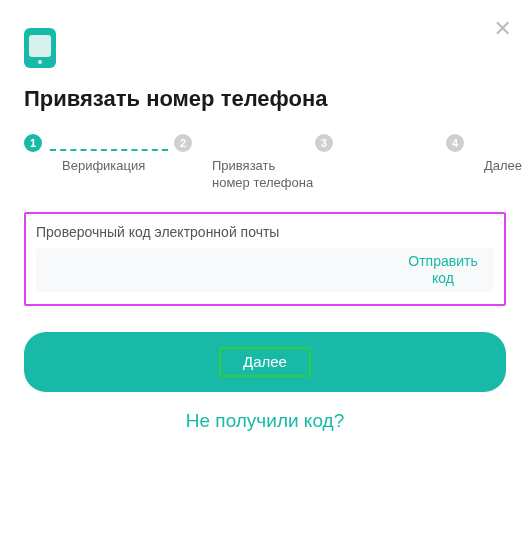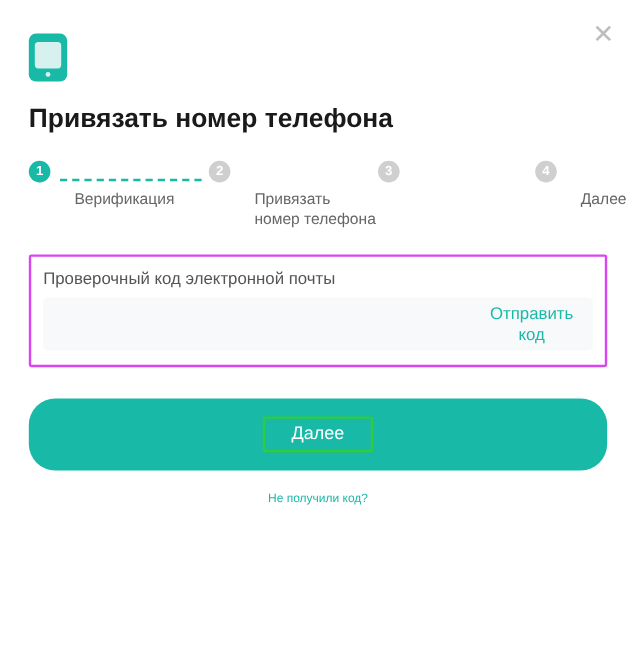--- a/index.html
+++ b/index.html
@@ -174,21 +174,21 @@
     border-radius: 2px;
   }
   .primary-btn .label {
     color: #fff;
     font-size: 15px;
     font-weight: 500;
   }
   .link {
     margin-top: 18px;
     color: #19b9a7;
-    font-size: 10px;
+    font-size: 19px;
     cursor: pointer;
   }
 </style>
 </head>
 <body>
 
 <div class="modal">
 
   <div class="close">✕</div>
 

